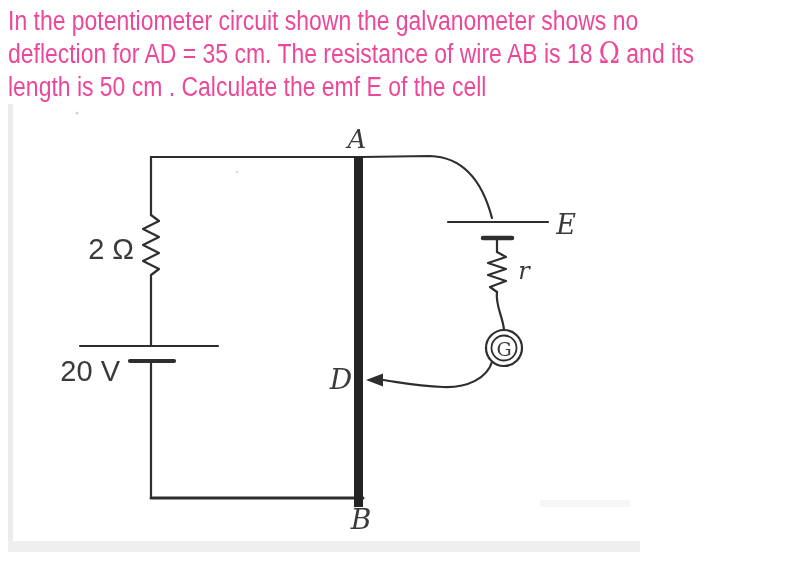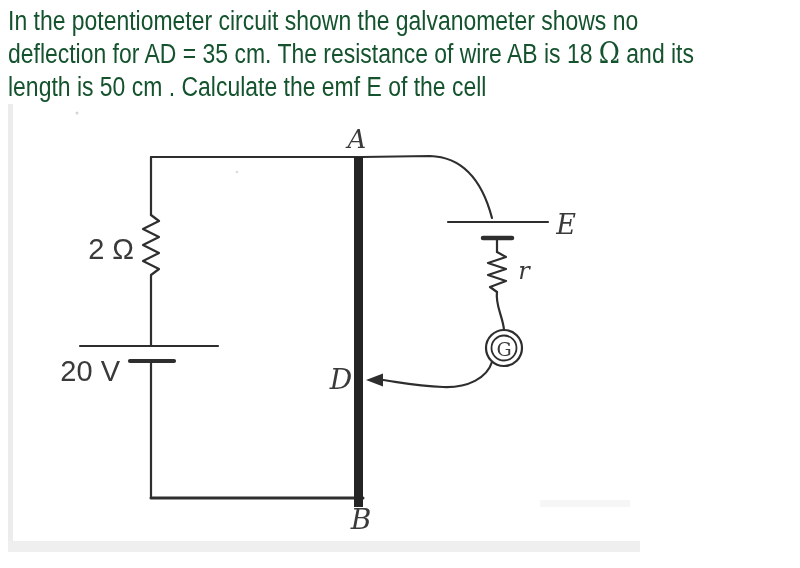--- a/index.html
+++ b/index.html
@@ -4,21 +4,21 @@
 <style>
   html,body{margin:0;padding:0;}
   body{
     width:800px;height:568px;background:#ffffff;overflow:hidden;
     font-family:"Liberation Sans",sans-serif;
     position:relative;
   }
   .stage{position:absolute;inset:0;width:800px;height:568px;background:#fff;}
   .question{
     position:absolute;left:8px;top:5px;width:792px;
-    color:#14532d;font-size:27px;line-height:33px;font-weight:400;
+    color:#ec4899;font-size:27px;line-height:33px;font-weight:400;
   }
   .qline{
     display:block;white-space:nowrap;
     transform:scaleX(0.85);transform-origin:0 50%;
   }
   .omega{
     font-family:"DejaVu Serif",serif;
     font-size:30px;line-height:1;
   }
   .diagram-svg{position:absolute;left:0;top:0;}

